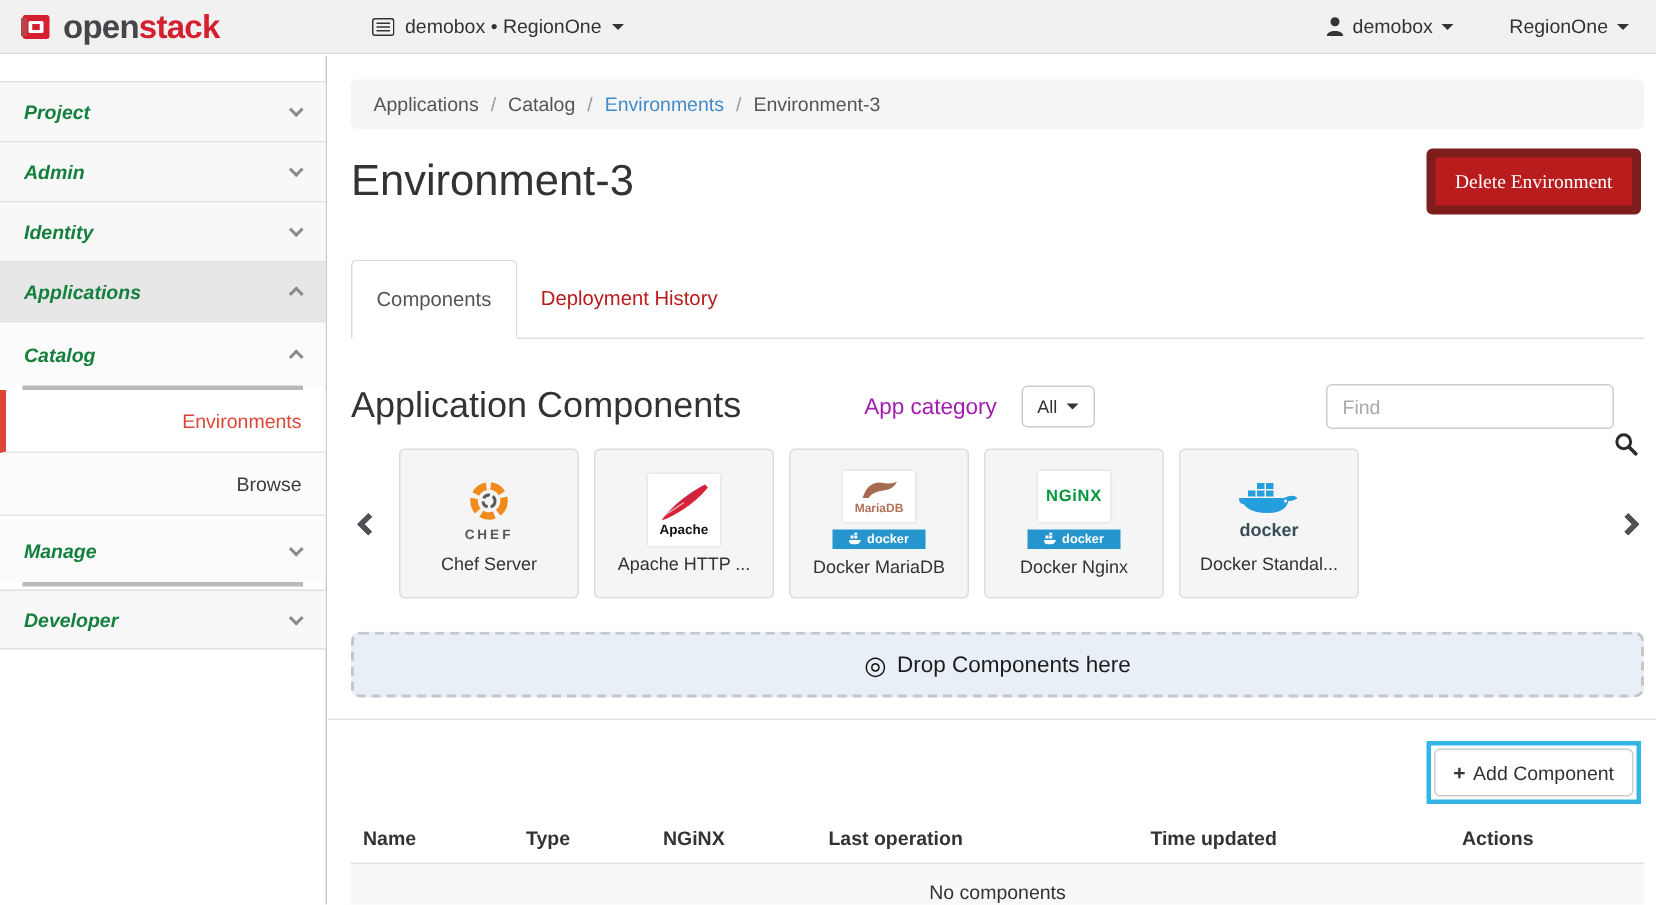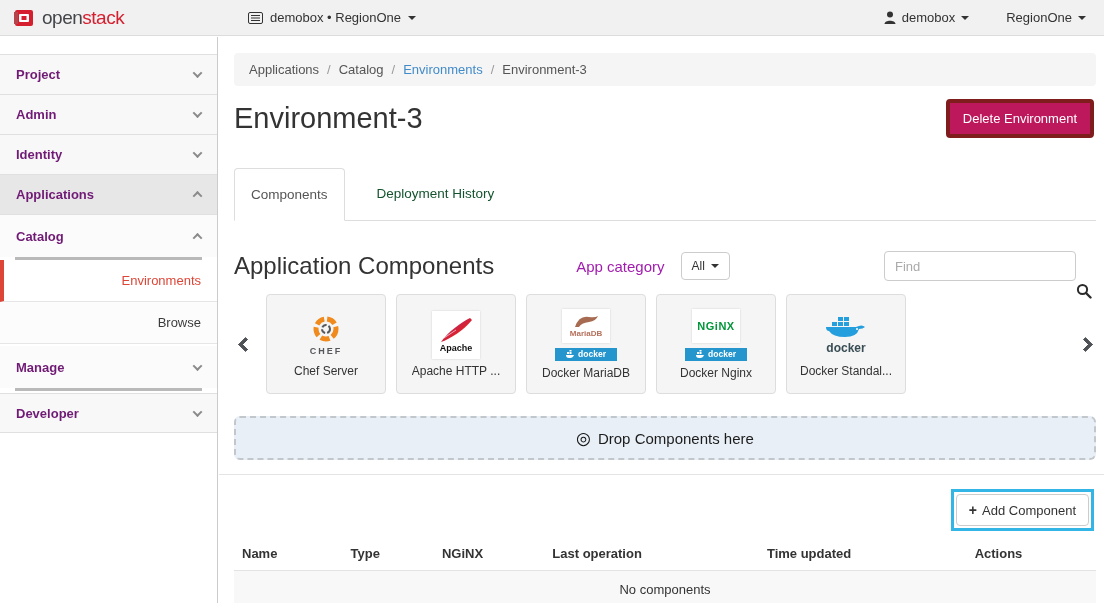--- a/index.html
+++ b/index.html
@@ -9,37 +9,37 @@
     font-family:"Liberation Sans", sans-serif; background:#fff; color:#333;
   }
 
   
   .topbar {
     position:absolute; top:0; left:0; right:0; height:36px;
     background:#f1f1f1; border-bottom:1px solid #dcdcdc;
     display:flex; align-items:center; font-size:13px; color:#333;
   }
   .brand { width:218px; display:flex; align-items:center; padding-left:14px; gap:6px; }
-  .brand-word { font-size:19px; font-weight:400; letter-spacing:-0.5px; }
+  .brand-word { font-size:22px; font-weight:700; letter-spacing:-0.5px; }
   .brand-open { color:#44464a; } .brand-stack { color:#d51f2f; }
   .ctx-switcher { display:flex; align-items:center; gap:7px; margin-left:30px; cursor:pointer; }
   .topbar-right { margin-left:auto; display:flex; align-items:center; gap:37px; padding-right:18px; }
   .menu-item { display:flex; align-items:center; gap:6px; cursor:pointer; }
   .caret { width:0; height:0; border-left:4px solid transparent; border-right:4px solid transparent; border-top:4px solid #333; display:inline-block; }
 
   
   .sidebar {
     position:absolute; top:37px; left:0; bottom:0; width:218px;
     background:#fff; border-right:1px solid #ccc; font-size:13px;
   }
   .side-stub { height:18px; border-bottom:1px solid #e0e0e0; }
   .side-head {
     display:flex; align-items:center; justify-content:space-between;
-    height:40px; padding:0 16px; font-weight:700; color:#701a75;
-    background:#f8f8f8; border-bottom:1px solid #e0e0e0; cursor:pointer;
+    height:40px; padding:0 16px; font-weight:700; color:#15803d;
+    background:#f8f8f8; border-bottom:1px solid #e0e0e0; cursor:pointer;font-style:italic;
   }
   .side-head.open-section { background:#e7e7e7; }
   .side-sub { background:#fcfcfc; position:relative; }
   .thickline { height:3px; background:#b9b9b9; margin:0 15px; }
   .chev { width:7px; height:7px; border-right:2px solid #8b8b8b; border-bottom:2px solid #8b8b8b; display:inline-block; }
   .chev-down { transform:rotate(45deg) translate(-1px,-1px); }
   .chev-up { transform:rotate(-135deg) translate(-1px,-1px); }
   .side-link {
     display:block; text-align:right; padding:13px 16px; color:#3c3c3c;
     border-bottom:1px solid #e6e6e6; cursor:pointer;
@@ -53,27 +53,27 @@
     background:#f5f5f5; border-radius:4px; padding:9px 15px; font-size:13px; color:#555;
     display:flex; align-items:center; gap:8px;
   }
   .breadcrumb .sep { color:#9a9a9a; }
   .bc-link { color:#428bca; cursor:pointer; text-decoration:none; }
   .bc-plain { color:#555; }
 
   .titlerow { display:flex; align-items:center; justify-content:space-between; margin:13px 2px 0 0; }
   .page-title { font-size:29px; font-weight:400; color:#333; margin:0; }
   .btn-danger {
-    background:#be185d; border:4px solid #7f1d1d; color:#fff; font-size:13px;
-    padding:8px 13px; border-radius:4px; cursor:pointer; font-family:Liberation Sans, sans-serif;
+    background:#b91c1c; border:6px solid #7f1d1d; color:#fff; font-size:13px;
+    padding:8px 13px; border-radius:4px; cursor:pointer; font-family:Liberation Serif, serif;
   }
 
   .tabs { display:flex; border-bottom:1px solid #ddd; margin-top:30px; font-size:13.5px; }
   .tab { padding:18px 16px; cursor:pointer; }
-  .tab.inactive { color:#14532d;margin-left:16px; }
+  .tab.inactive { color:#b91c1c; }
   .tab.active {
     color:#555; background:#fff; border:1px solid #ddd; border-bottom:1px solid #fff;
     border-radius:4px 4px 0 0; margin-bottom:-1px;
   }
 
   .headrow { display:flex; align-items:center; margin-top:30px; }
   .panel-heading { font-size:24px; font-weight:400; color:#333; }
   .cat-label { font-size:15px; color:#a21caf; margin-left:82px; }
   .btn-small {
     background:#fff; border:1px solid #ccc; border-radius:4px; padding:6px 10px;

